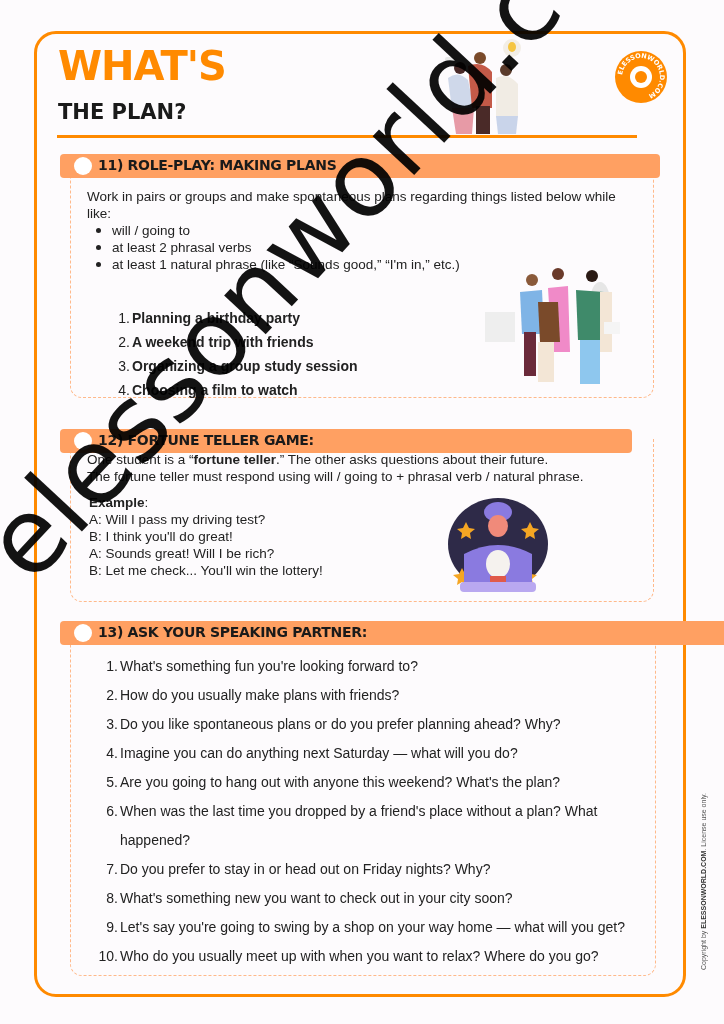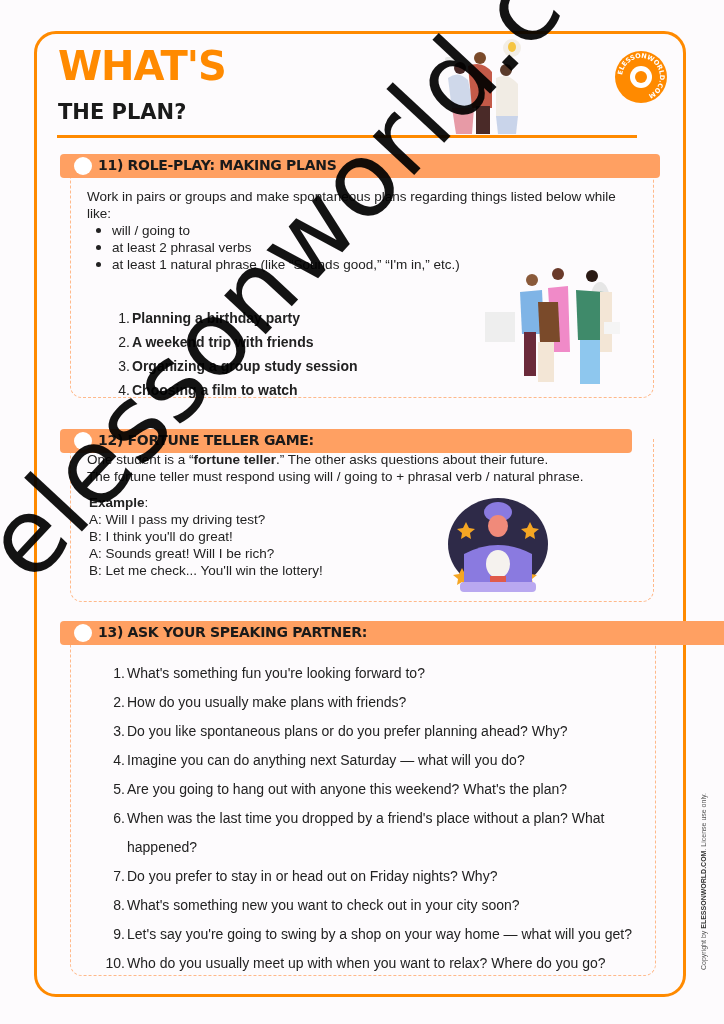--- a/index.html
+++ b/index.html
@@ -48,21 +48,21 @@
   .text { position: absolute; font-size: 13.5px; line-height: 17px; color: #222; white-space: nowrap; }
   ul.bullets { position: absolute; margin: 0; padding-left: 24px; list-style: none; }
   ul.bullets li { font-size: 13.5px; line-height: 17px; position: relative; white-space: nowrap; }
   ul.bullets li::before {
     content: ""; position: absolute; left: -16px; top: 6px; width: 5px; height: 5px; background: #222; border-radius: 50%;
   }
   ol.plans { position: absolute; margin: 16px; padding: 0; list-style: none; }
   ol.plans li { font-size: 14px; line-height: 24px; white-space: nowrap; }
   ol.plans li .num { display: inline-block; width: 14px; text-align: right; margin-right: 2px; }
   ol.plans li .txt { font-weight: bold; }
-  ol.qs { position: absolute; margin: 11px; padding: 0; list-style: none; }
+  ol.qs { position: absolute; margin: 4px; padding: 0; list-style: none; }
   ol.qs li { font-size: 14px; line-height: 29px; white-space: nowrap; }
   ol.qs li .num { display: inline-block; width: 22px; text-align: right; margin-right: 2px; }
   ol.qs li .cont { display: block; padding-left: 24px; }
   .copyright {
     position: absolute; left: 700px; top: 970px; transform-origin: 0 0; transform: rotate(-90deg);
     font-size: 7px; color: #555; white-space: nowrap;
   }
   .copyright b { color: #333; }
   .watermark {
     position: absolute; left: -40px; top: 520px; transform-origin: 0 0; transform: rotate(-47deg);

